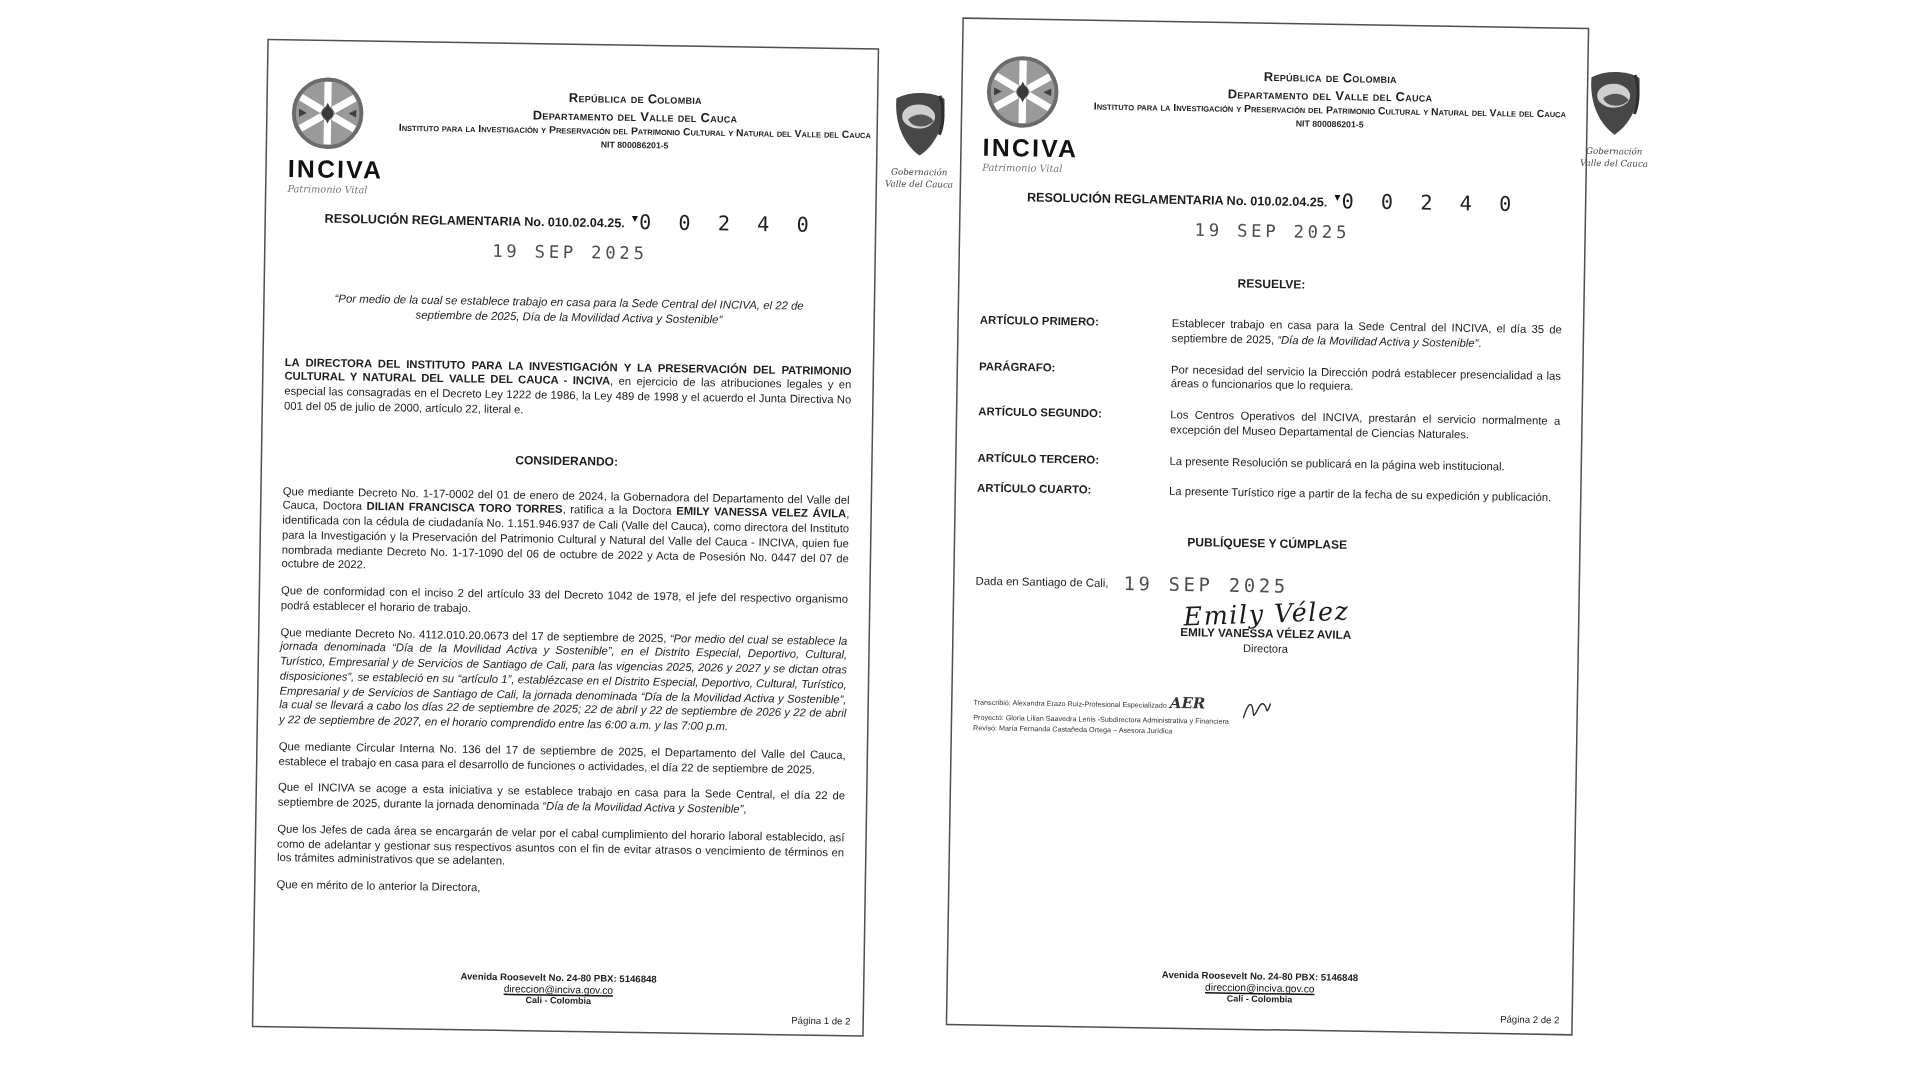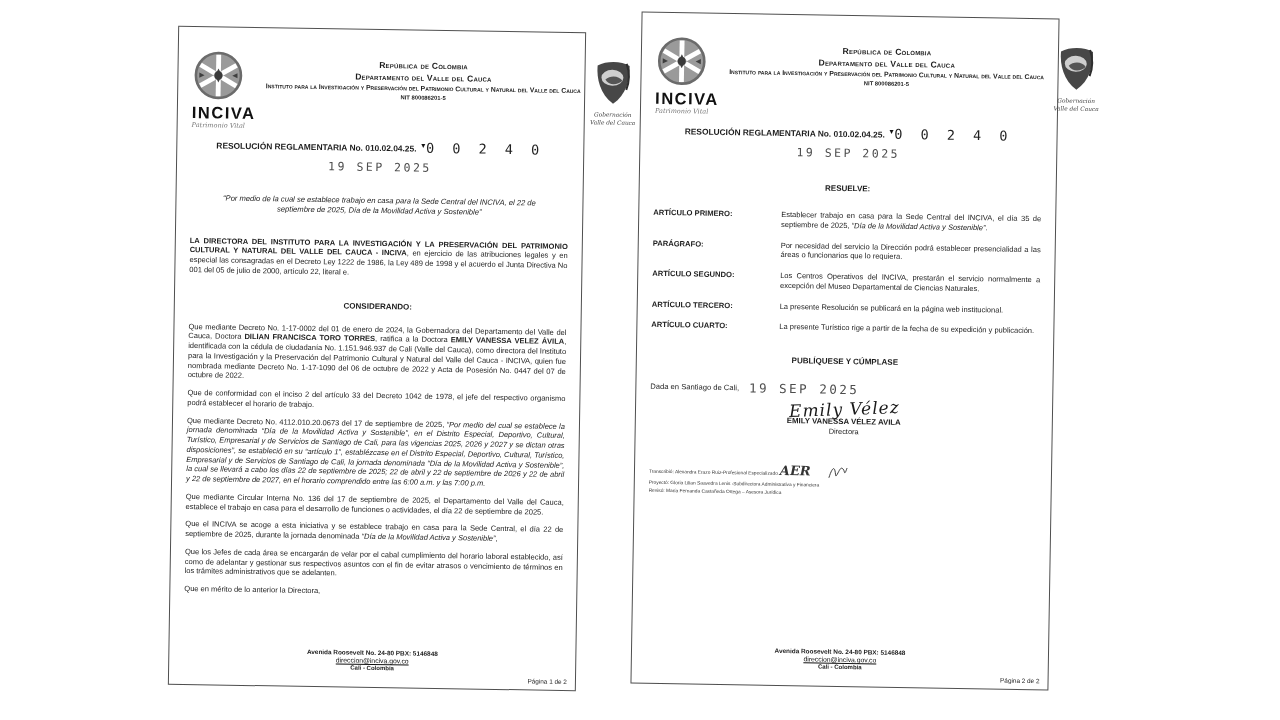--- a/index.html
+++ b/index.html
@@ -57,21 +57,21 @@
   .given-stamp { font-family:"DejaVu Sans Mono", monospace; font-size:12.5px;
                  letter-spacing:2.5px; color:#4d4d4d; }
   .sig-block { text-align:center; margin-top:2px; }
   .sig-script { font-family:"DejaVu Serif", serif; font-style:italic; font-size:17px;
                 color:#1a1a1a; transform:rotate(-3deg); display:inline-block; letter-spacing:1px; }
   .sig-name { font-weight:bold; font-size:7.8px; margin-top:-2px; }
   .sig-title { font-size:7.4px; margin-top:1px; }
 
   .credits { margin-top:26px; font-size:4.8px; color:#333; line-height:1.55; position:relative; }
   .credit-initials { font-family:"DejaVu Serif", serif; font-style:italic; font-weight:bold;
-                     font-size:13px; margin-left:2px; }
+                     font-size:10px; margin-left:2px; }
   .credit-scribble { position:absolute; left:178px; top:3px; }
 
   
   .pfooter { position:absolute; left:0; right:0; bottom:16px; text-align:center; }
   .f-address { font-size:6.4px; font-weight:bold; }
   .f-email { font-size:6.8px; text-decoration:underline; margin-top:1px; color:#111; }
   .f-city { font-size:6px; font-weight:bold; margin-top:1px; }
   .pagenum { position:absolute; right:8px; bottom:5px; font-size:6.4px; }
 </style>
 </head>

